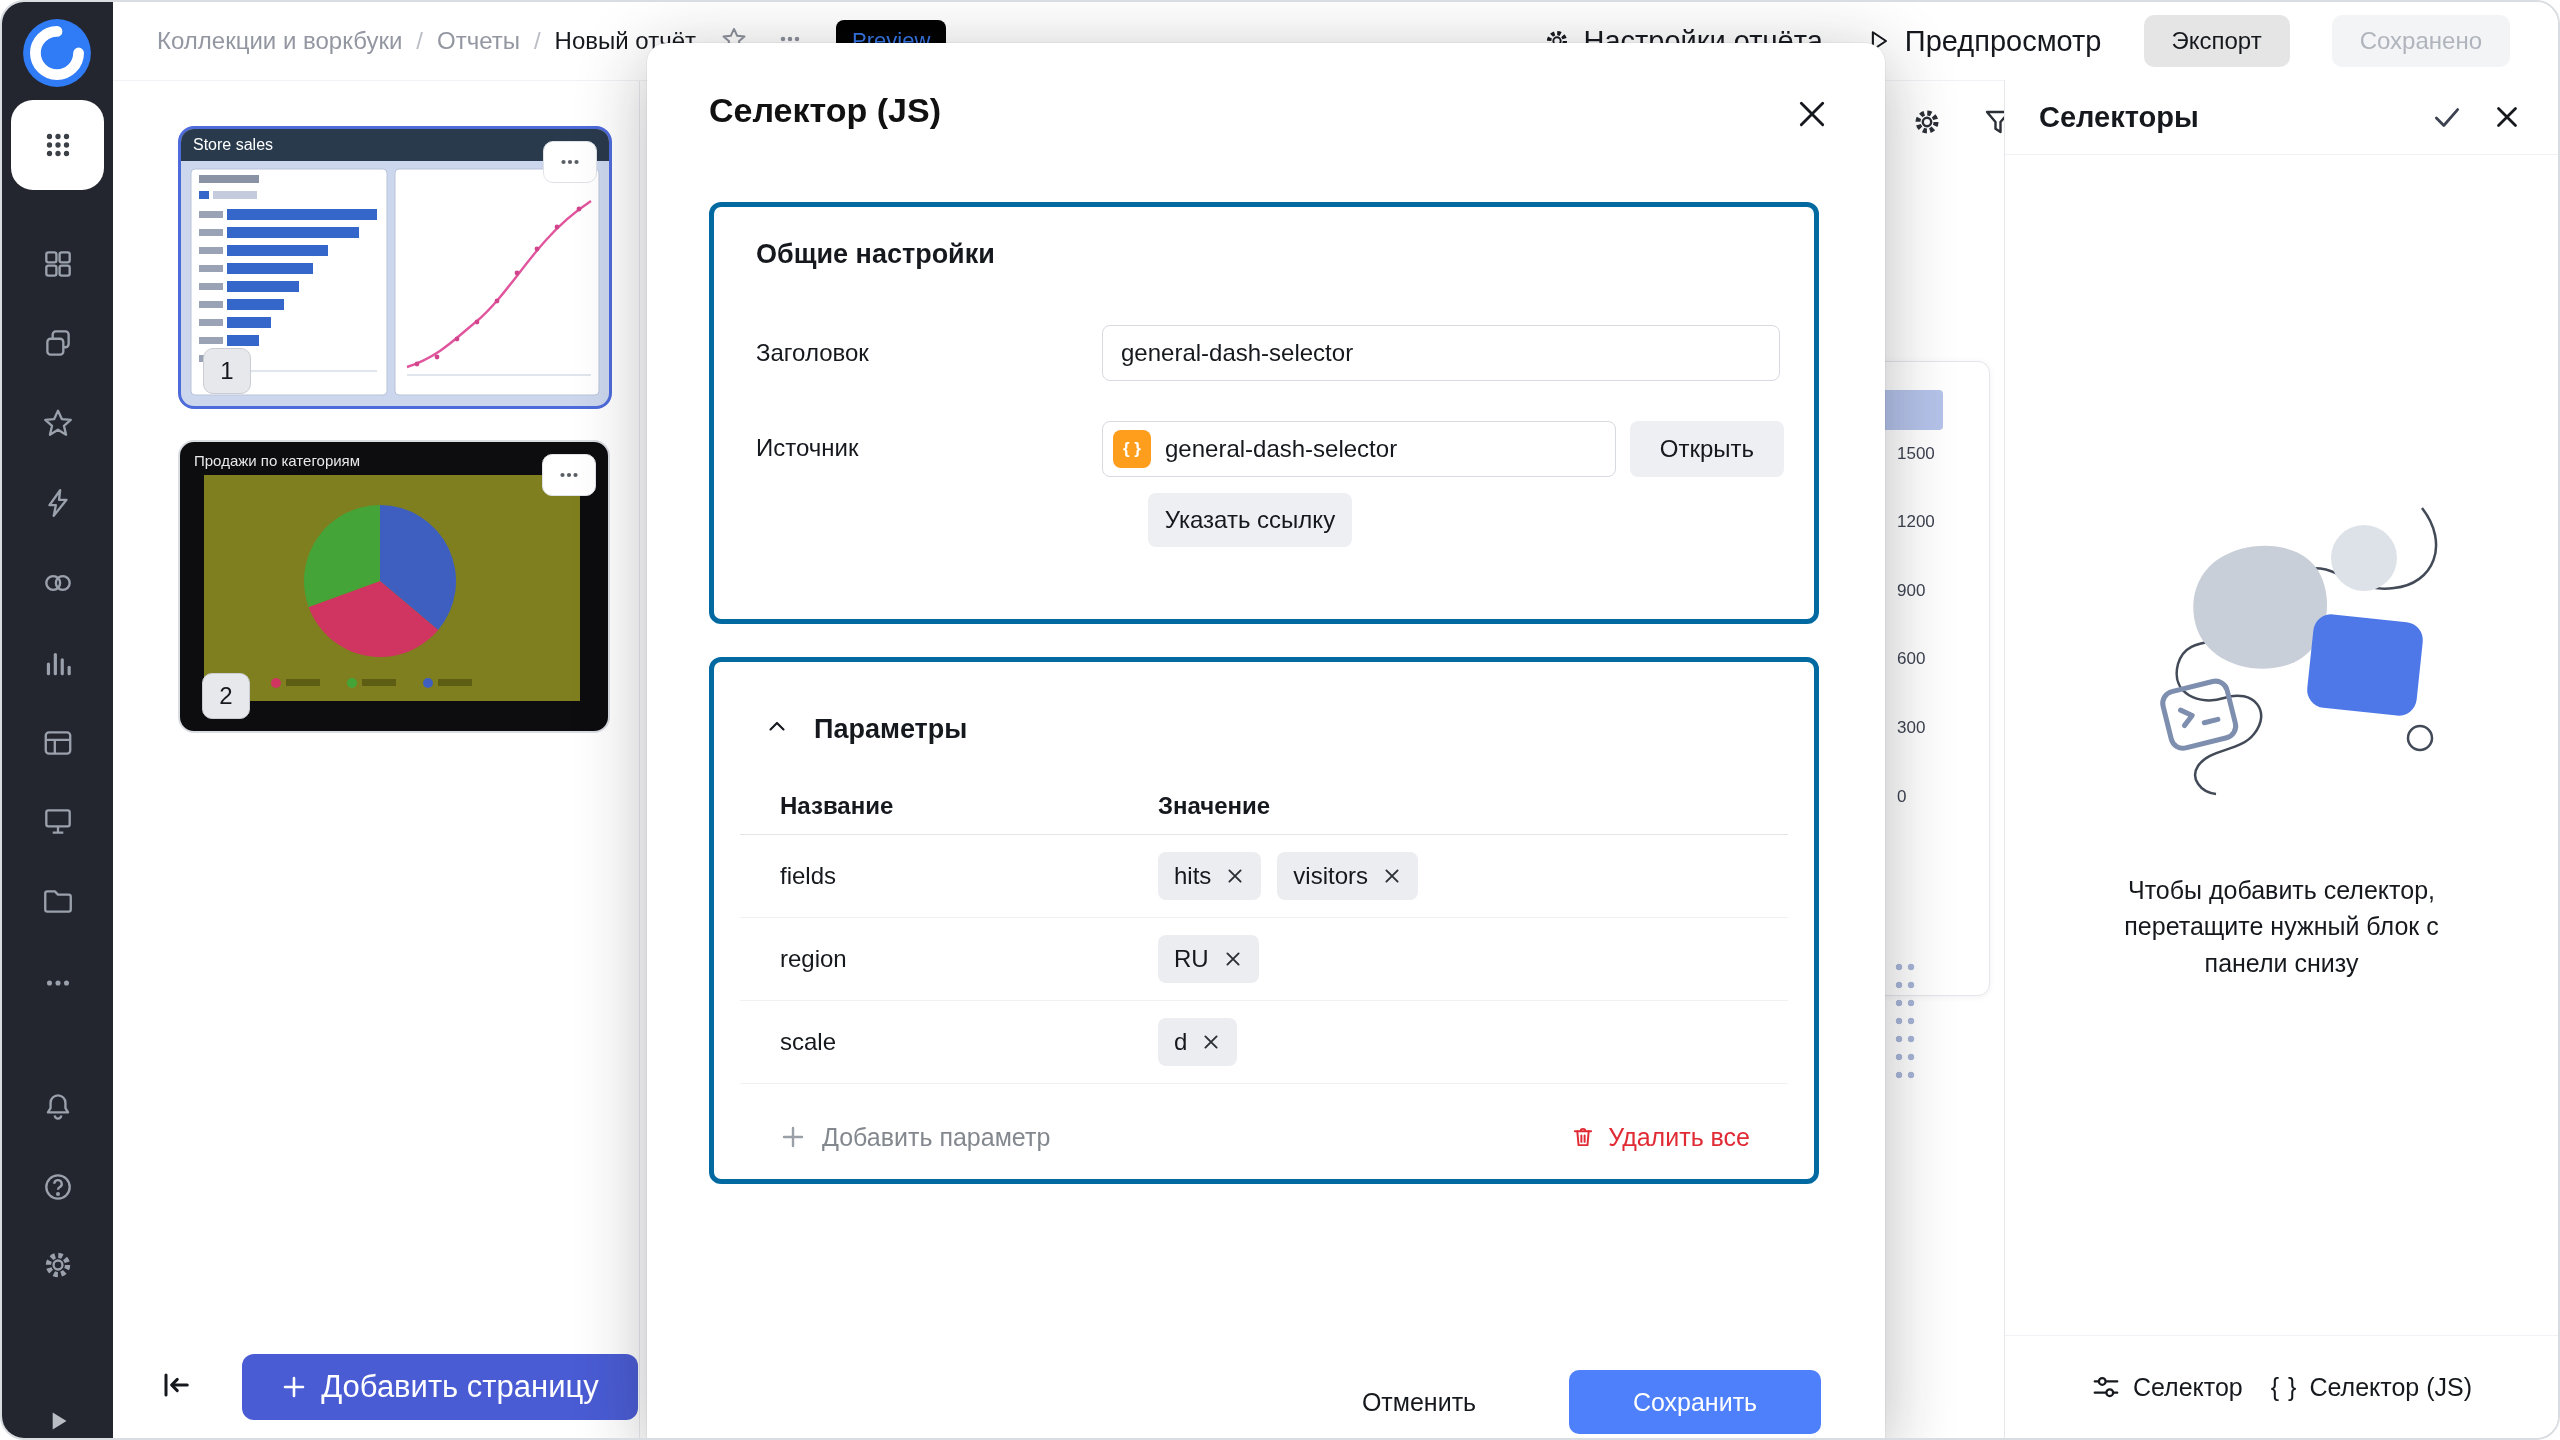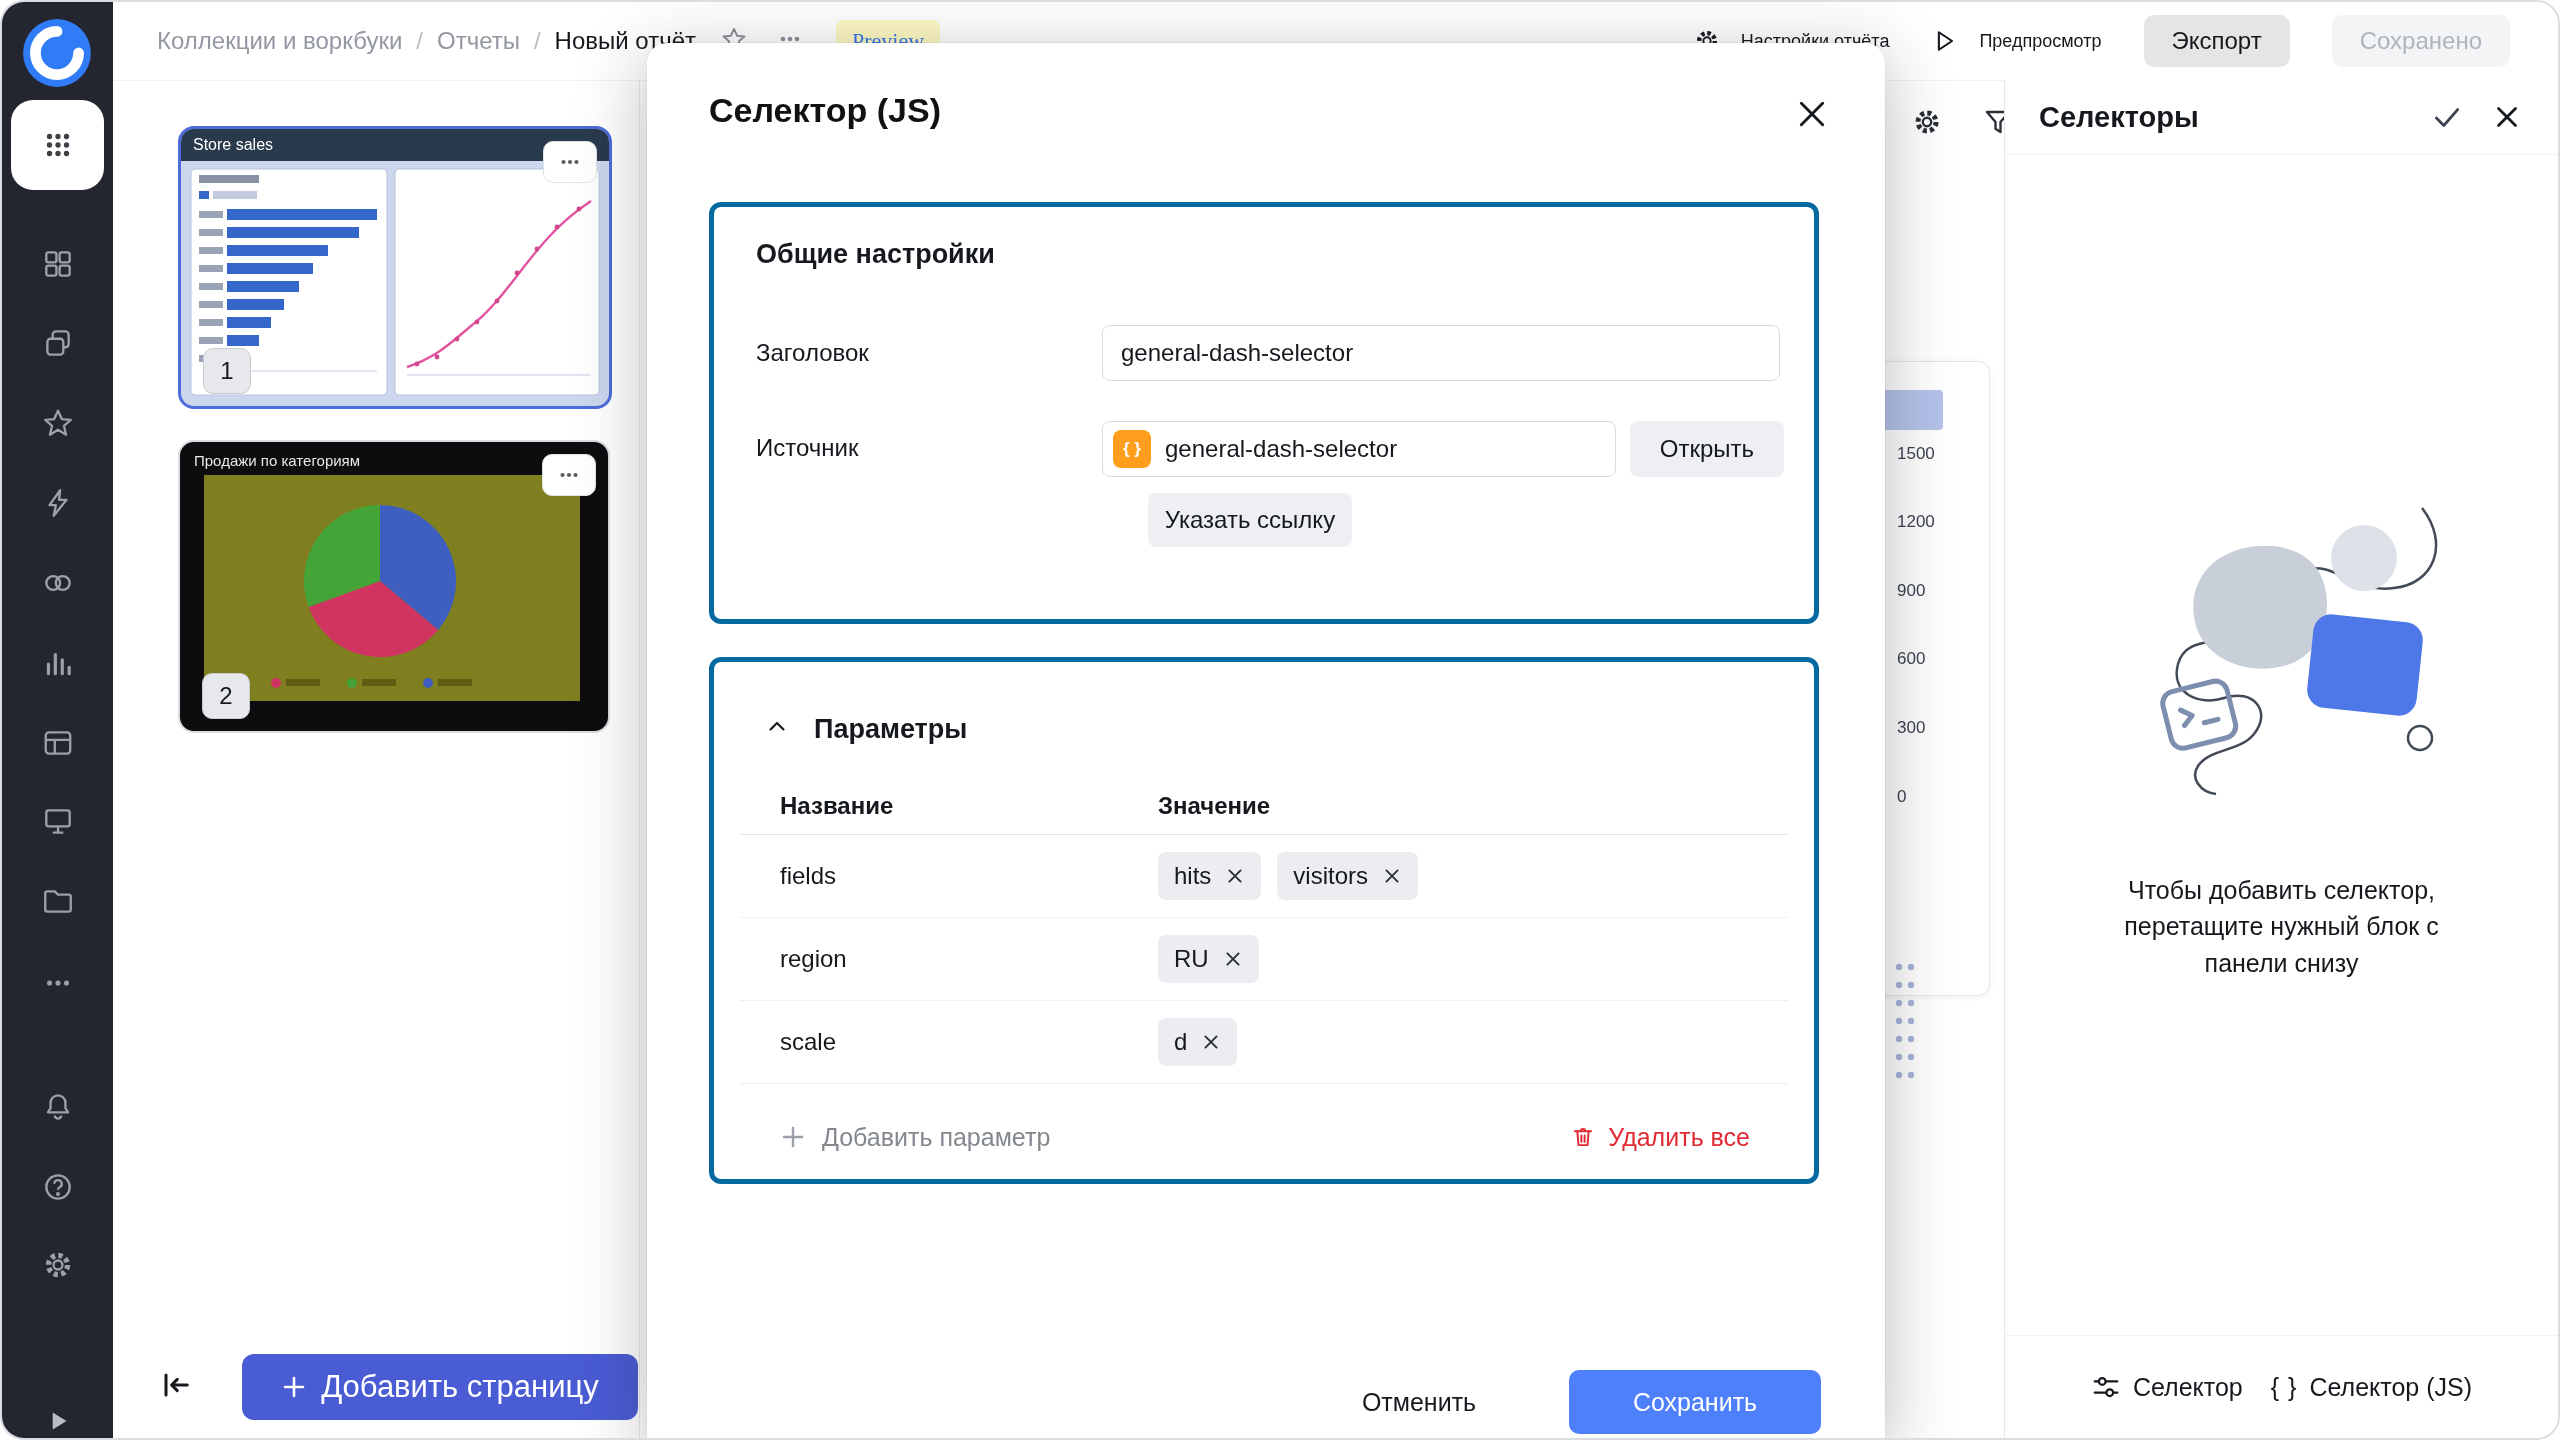--- a/index.html
+++ b/index.html
@@ -14,23 +14,23 @@
   .side-icon svg{width:34px;height:34px;}
 
   
   .topbar{position:absolute;left:111px;top:0;right:0;height:78px;background:#fff;z-index:10;border-bottom:1px solid #f1f2f5;}
   .crumbs{position:absolute;left:44px;top:0;height:78px;display:flex;align-items:center;gap:14px;}
   .crumb{font-size:24px;color:#9397a1;white-space:nowrap;cursor:pointer;}
   .crumb.current{color:#15181d;font-weight:500;cursor:default;}
   .crumb-sep{color:#b9bdc4;font-size:24px;}
   .crumb-star{margin-left:10px;}
   .crumb-more{margin-left:14px;}
-  .preview-badge{margin-left:18px;background:#fef9c3;color:#3575e6;font-size:22px;padding:8px 16px;border-radius:8px;text-decoration:underline;white-space:nowrap;cursor:pointer;font-family:Liberation Serif, serif;}
+  .preview-badge{margin-left:18px;background:#000000;color:#3575e6;font-size:22px;padding:8px 16px;border-radius:8px;text-decoration:underline;white-space:nowrap;cursor:pointer;}
   .topbar-right{position:absolute;right:48px;top:0;height:78px;display:flex;align-items:center;gap:42px;}
-  .tb-item{display:flex;align-items:center;gap:20px;font-size:18px;color:#15181d;white-space:nowrap;cursor:pointer;}
+  .tb-item{display:flex;align-items:center;gap:12px;font-size:29px;color:#15181d;white-space:nowrap;cursor:pointer;}
   .tb-btn{height:52px;padding:0 28px;border-radius:10px;background:#e5e5e5;color:#15181d;font-size:24px;display:flex;align-items:center;border:none;cursor:pointer;font-family:"Liberation Sans",sans-serif;}
   .tb-btn.disabled{background:#f3f4f6;color:#b0b4bc;cursor:default;}
 
   
   .pages-panel{position:absolute;left:111px;top:78px;width:526px;bottom:0;background:#fff;border-right:1px solid #e8eaee;z-index:5;}
   .thumb{position:absolute;left:65px;width:428px;border-radius:16px;overflow:hidden;cursor:pointer;}
   .thumb1{top:46px;height:277px;border:3px solid #4d6bdb;background:#ccd7ee;}
   .thumb2{top:360px;height:289px;border:2px solid #d9dce1;background:#0d0d0f;}
   .thumb-head{height:32px;background:#2a3a4d;color:#fff;font-size:16px;line-height:32px;padding-left:12px;}
   .thumb2-title{color:#e8e8e8;font-size:15px;padding:10px 0 0 14px;}

